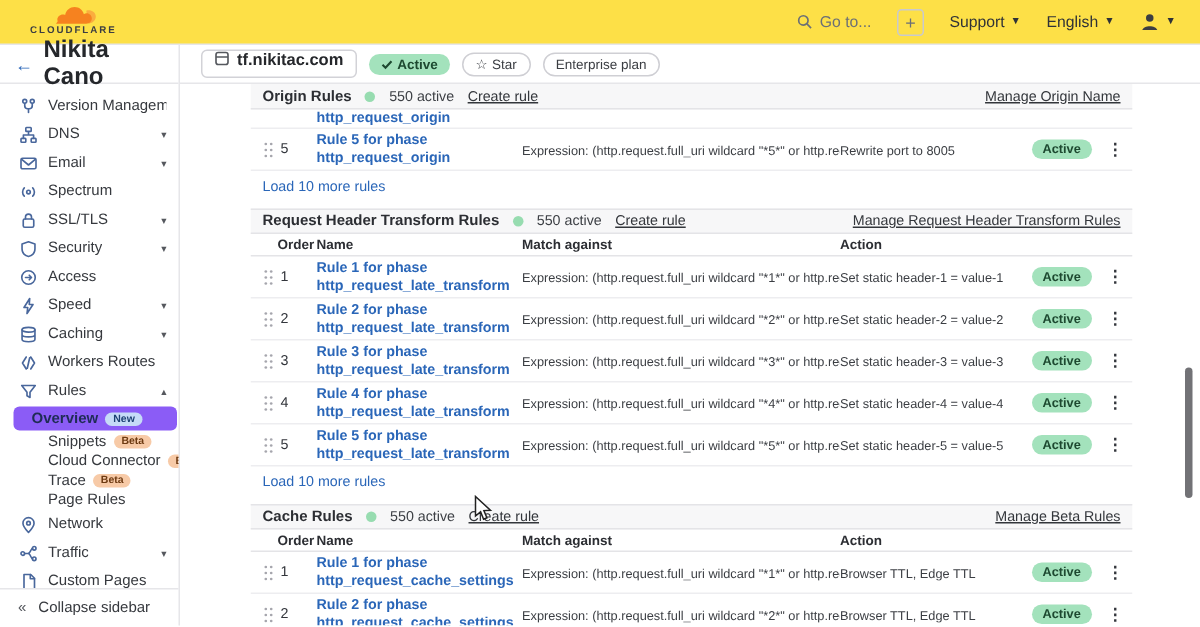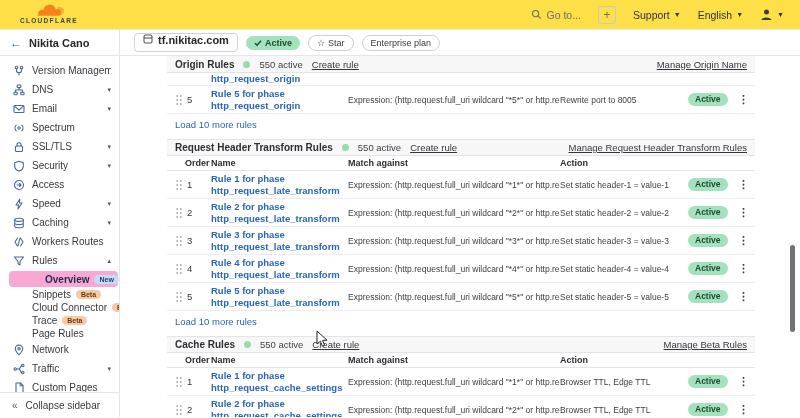--- a/index.html
+++ b/index.html
@@ -17,28 +17,28 @@
   .top-menu { display:flex; align-items:center; gap:4px; font-size:10.5px; color:#2f3237; cursor:pointer; }
   .caret-down { font-size:7px; color:#2f3237; }
 
   
   .appbody { display:flex; height:387px; }
 
   
   .sidebar { width:120px; border-right:1px solid #e6e6e9; display:flex; flex-direction:column; background:#fff; flex:0 0 120px; }
   .side-head { height:26px; border-bottom:1px solid #e6e6e9; display:flex; align-items:center; gap:7px; padding:0 10px; }
   .back-arrow { color:#2a66b8; font-size:12px; cursor:pointer; }
-  .acct-name { font-weight:bold; font-size:11px; color:#25272b; }
+  .acct-name { font-weight:bold; font-size:16px; color:#25272b; }
   .nav { flex:1; padding-top:5px; overflow:hidden; }
   .nav-item { height:19px; display:flex; align-items:center; padding:0 8px 0 12px; gap:7px; font-size:10px; color:#36393e; cursor:pointer; }
   .nav-icon { width:13px; height:12px; color:#49679c; display:flex; align-items:center; justify-content:center; flex:0 0 13px; }
   .nav-label { white-space:nowrap; overflow:hidden; }
   .nav-caret { margin-left:auto; font-size:7px; color:#55585e; }
   .sub-item { height:13px; display:flex; align-items:center; gap:5px; padding-left:32px; font-size:10px; color:#36393e; cursor:pointer; white-space:nowrap; }
-  .sub-item.active { height:16px; background:#f9a8d4; border-radius:4px; margin:1px 1px 1px 9px; padding-left:36px; font-weight:bold; color:#1f2c55; }
+  .sub-item.active { height:16px; background:#8b5cf6; border-radius:4px; margin:1px 1px 1px 9px; padding-left:12px; font-weight:bold; color:#1f2c55; }
   .pill-new { background:#c6dbf7; color:#1c4073; font-size:7px; font-weight:bold; padding:1px 5px; border-radius:7px; }
   .pill-beta { background:#f7caa7; color:#6d3a12; font-size:7px; font-weight:bold; padding:1px 5px; border-radius:7px; }
   .collapse-row { border-top:1px solid #e6e6e9; height:25px; display:flex; align-items:center; gap:8px; padding:0 12px; font-size:10px; color:#36393e; cursor:pointer; }
   .collapse-icon { color:#55585e; font-size:10px; }
 
   
   .main { flex:1; position:relative; overflow:hidden; background:#fff; }
   .domainbar { height:26px; border-bottom:1px solid #e6e6e9; display:flex; align-items:center; gap:8px; padding:0 14px; }
   .domain-chip { border:1px solid #d2d2d7; border-radius:4px; height:19px; display:flex; align-items:flex-start; gap:5px; padding:0 8px; font-weight:bold; font-size:11px; color:#25272b; cursor:pointer; }
   .zone-icon { color:#55585e; display:flex; }

